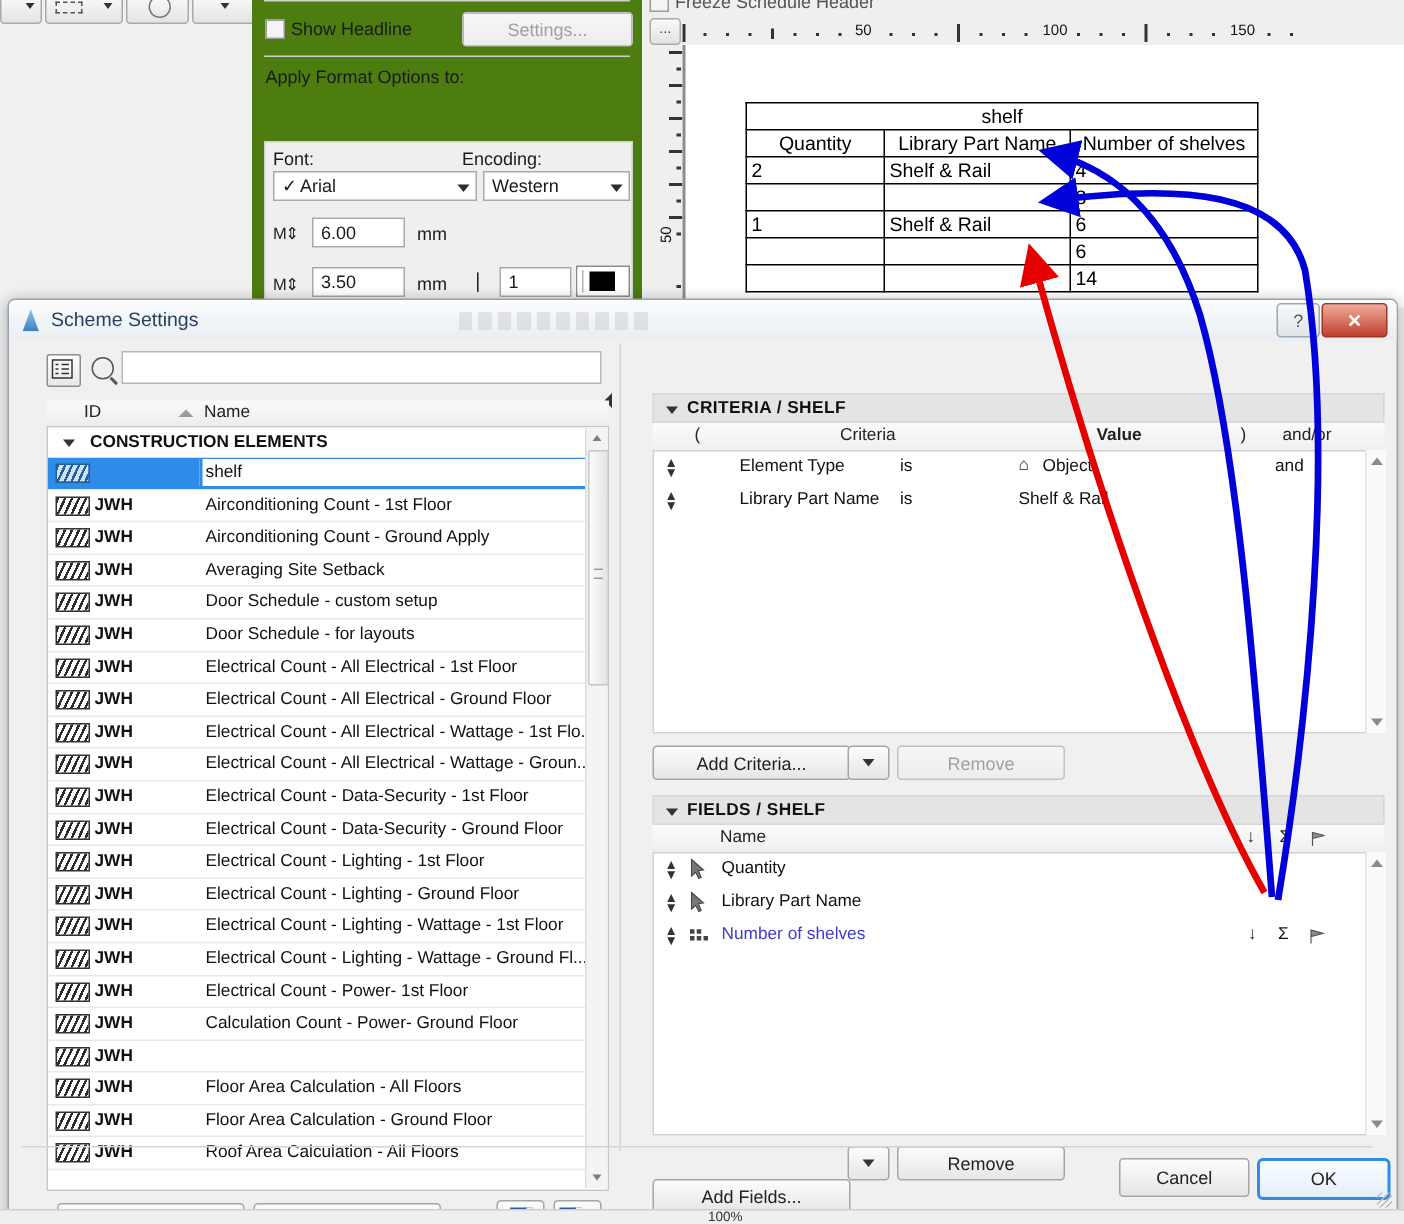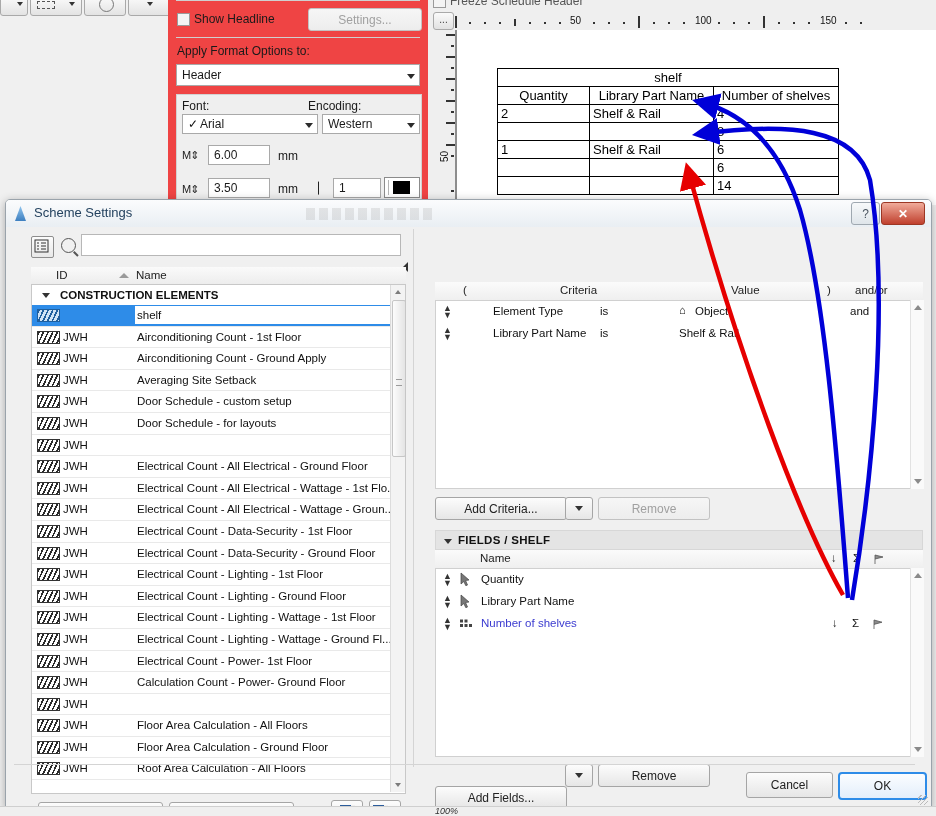--- a/index.html
+++ b/index.html
@@ -15,21 +15,21 @@
   #toolbar-strip{position:absolute;left:0;top:0;width:170px;height:16px;}
   .tb-btn{position:absolute;top:-6px;height:20px;border:1px solid #a9a9a9;border-radius:3px;
           background:linear-gradient(#fdfdfd,#e3e3e3);}
   .tb-caret{position:absolute;width:0;height:0;border-left:3px solid transparent;
             border-right:3px solid transparent;border-top:4px solid #333;top:7px;}
   .tb-dash{position:absolute;top:6px;left:6px;width:16px;height:6px;border:1px dashed #555;}
   .tb-circ{position:absolute;top:2px;left:14px;width:13px;height:13px;border:1.4px solid #777;
            border-radius:50%;}
 
   
-  #settings-panel{position:absolute;left:168px;top:0;width:260px;height:205px;background:#ef4444;}
+  #settings-panel{position:absolute;left:168px;top:0;width:260px;height:205px;background:#4d7c0f;}
   .sp-sep{position:absolute;left:8px;width:244px;height:1px;background:#cfcfcf;}
   .chk{position:absolute;width:11px;height:11px;border:1px solid #9a9a9a;background:#f4f4f4;}
   .lbl{position:absolute;white-space:nowrap;font-size:12px;color:#1a1a1a;}
   .btn{position:absolute;border:1px solid #a5a5a5;border-radius:3px;
        background:linear-gradient(#fcfcfc,#e6e6e6);font-size:12px;color:#222;
        display:flex;align-items:center;justify-content:center;}
   .btn.dis{color:#a0a0a0;background:linear-gradient(#f6f6f6,#ededed);border-color:#c2c2c2;}
   .combo{position:absolute;border:1px solid #a9a9a9;background:#fff;display:flex;align-items:center;
          padding-left:5px;font-size:12px;box-sizing:border-box;}
   .combo .cv{flex:1;white-space:nowrap;overflow:hidden;}
@@ -112,21 +112,21 @@
   #list-box{position:absolute;left:10px;top:55px;width:375px;height:510px;background:#fff;
             border:1px solid #c8c8c8;box-sizing:border-box;overflow:hidden;}
   .grp-row{position:relative;height:20px;line-height:20px;font-size:11.5px;font-weight:bold;
            color:#111;padding-left:28px;background:#fff;}
   .grp-tri{position:absolute;left:10px;top:8px;width:0;height:0;border-left:4.5px solid transparent;
            border-right:4.5px solid transparent;border-top:5px solid #333;}
   .row{position:relative;height:20.6px;line-height:20.6px;border-bottom:1px solid #e9e9e9;
        font-size:11.5px;color:#111;white-space:nowrap;overflow:hidden;}
   .row .hatch{position:absolute;left:5px;top:4px;width:21px;height:11px;border:1px solid #333;
               background:repeating-linear-gradient(115deg,#2b2b2b 0 1.6px,#fff 1.6px 4.2px);}
-  .row .rid{position:absolute;left:31px;top:0;font-size:11.5px;}
+  .row .rid{position:absolute;left:31px;top:0;font-size:11.5px;font-weight:bold;}
   .row .rnm{position:absolute;left:105px;top:0;font-size:11.5px;}
   .row.sel{background:#fff;border-bottom:1px solid #e9e9e9;}
   .row.sel .hatch{background:repeating-linear-gradient(115deg,#1f5f9e 0 1.6px,#cfe3f5 1.6px 4.2px);
                   border-color:#1f5f9e;}
   .row.sel .selbg{position:absolute;left:0;top:0;width:100%;height:100%;background:#2e8ce8;}
   .row.sel .editfield{position:absolute;left:101px;top:1px;right:2px;height:18px;background:#fff;
                       border:none;border-left:2px solid #2e8ce8;box-sizing:border-box;}
   .row.sel .rnm{z-index:3;left:105px;color:#111;}
   .row.sel .hatch{z-index:3;}
 
@@ -195,21 +195,21 @@
   #btn-ok{left:832px;top:572px;width:85px;height:24px;border:2px solid #2e8ce8;border-radius:4px;
           background:linear-gradient(#fbfdff,#e3eefb);}
 
   
   #grip{position:absolute;right:3px;bottom:3px;width:10px;height:10px;
         background:repeating-linear-gradient(135deg,transparent 0 2px,#bcbcbc 2px 3px);}
 
   
   #statusbar{position:absolute;left:0;top:806px;width:936px;height:10px;background:#efefef;
              border-top:1px solid #cfcfcf;font-size:9px;color:#333;}
-  #zoomtxt{position:absolute;left:435px;top:-1px;font-size:9px;font-style:italic;}
+  #zoomtxt{position:absolute;left:472px;top:-1px;font-size:9px;}
 
   
   #anno{position:absolute;left:0;top:0;width:936px;height:816px;pointer-events:none;}
 </style>
 </head>
 <body>
 
 <div id="app-bg">
 
   <div id="toolbar-strip">
@@ -229,24 +229,20 @@
   </div>
 
   <div id="settings-panel">
     <div class="sp-sep" style="top:0;"></div>
     <div class="chk" style="left:9px;top:13px;"></div>
     <div class="lbl" style="left:26px;top:12px;">Show Headline</div>
     <div class="btn dis" style="left:140px;top:8px;width:112px;height:21px;">Settings...</div>
     <div class="sp-sep" style="top:37px;"></div>
 
     <div class="lbl" style="left:9px;top:44px;">Apply Format Options to:</div>
-    <div class="combo" style="left:8px;top:64px;width:244px;height:22px;">
-      <span class="cv">Header</span>
-      <span class="carr"><i></i></span>
-    </div>
 
     <div class="grpbox" style="left:8px;top:94px;width:244px;height:105px;"></div>
     <div class="lbl" style="left:14px;top:99px;">Font:</div>
     <div class="lbl" style="left:140px;top:99px;">Encoding:</div>
 
     <div class="combo" style="left:14px;top:114px;width:136px;height:20px;">
       <span style="color:#111;margin-right:2px;">✓</span>
       <span class="cv">Arial</span>
       <span class="carr"><i></i></span>
     </div>
@@ -431,20 +427,21 @@
             <span class="rnm">Door Schedule - custom setup</span>
           </div>
         <div class="row">
             <span class="hatch"></span>
             <span class="rid">JWH</span>
             <span class="rnm">Door Schedule - for layouts</span>
           </div>
         <div class="row">
             <span class="hatch"></span>
             <span class="rid">JWH</span>
+            <span class="rnm">Electrical Count - All Electrical - 1st Floor</span>
           </div>
         <div class="row">
             <span class="hatch"></span>
             <span class="rid">JWH</span>
             <span class="rnm">Electrical Count - All Electrical - Ground Floor</span>
           </div>
         <div class="row">
             <span class="hatch"></span>
             <span class="rid">JWH</span>
             <span class="rnm">Electrical Count - All Electrical - Wattage - 1st Flo...</span>
@@ -534,25 +531,29 @@
       <div class="iconbtn" style="left:348px;">
         <span class="pg" style="left:3px;"></span>
           <span class="arrw" style="left:15px;"></span>
       </div>
     </div>
 
     <div id="vdiv"></div>
 
     <div id="right-pane">
 
+      <div class="sec-head" style="left:13px;top:33px;width:488px;">
+        <span class="tri"></span>
+        <span class="st">CRITERIA / SHELF</span>
+      </div>
 
       <div class="tbl-head" style="left:13px;top:53px;width:488px;">
         <span style="left:28px;">(</span>
         <span style="left:125px;">Criteria</span>
-        <span style="left:296px;">Value</span>
+        <span style="left:296px;font-weight:bold;">Value</span>
         <span style="left:392px;">)</span>
         <span style="left:420px;">and/or</span>
       </div>
 
       <div class="pane-white" style="left:13px;top:71px;width:488px;height:189px;">
         <div class="crow">
           <span class="updown">
               <b>▲</b>
               <b>▼</b>
             </span>

